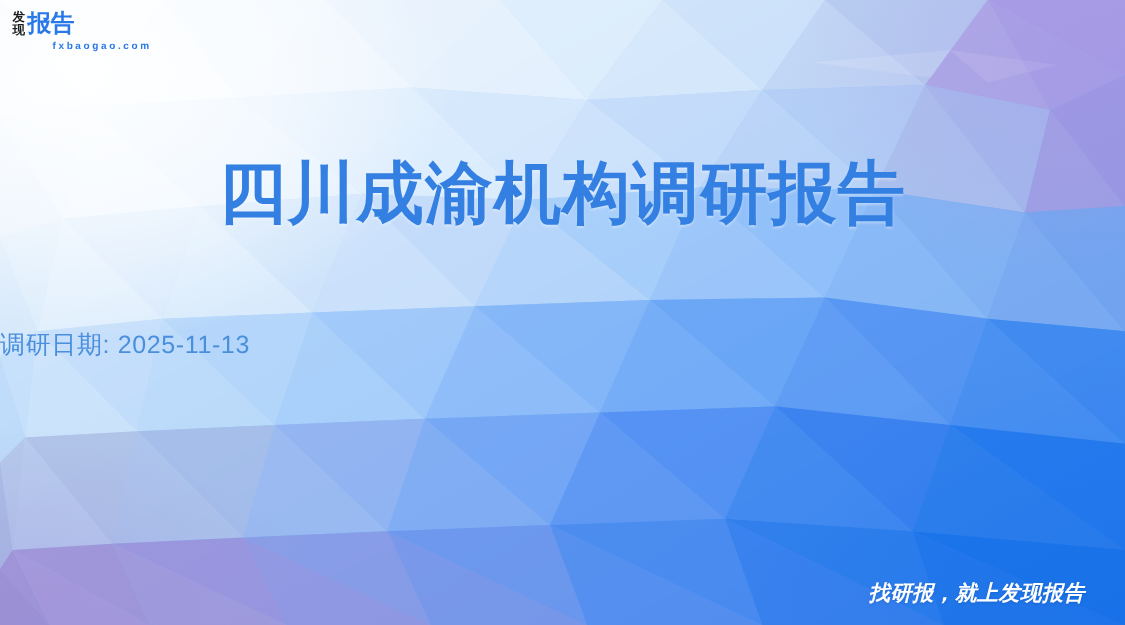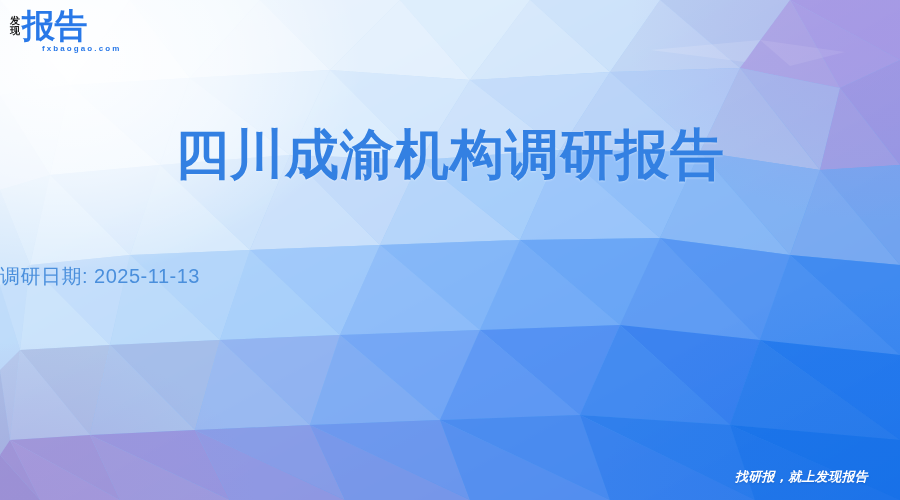--- a/index.html
+++ b/index.html
@@ -57,21 +57,21 @@
     padding-top: 1px;
   }
   .logo-stack span {
     font-size: 10px;
     font-weight: 700;
     color: #1b1b1b;
     letter-spacing: 0;
     font-family: "DejaVu Sans", "Liberation Sans", sans-serif;
   }
   .logo-main {
-    font-size: 33px;
+    font-size: 19px;
     font-weight: 900;
     color: #2878e8;
     letter-spacing: -0.5px;
     line-height: 1;
     font-family: "DejaVu Sans", "Liberation Sans", sans-serif;
     text-align: right;
   }
   .logo-domain {
     margin-top: 2px;
     font-size: 8px;
@@ -119,21 +119,21 @@
     letter-spacing: 0.5px;
     line-height: 1.2;
     font-family: "Liberation Sans", "DejaVu Sans", sans-serif;
   }
 
   
   #tagline {
     position: absolute;
     right: 32px;
     bottom: 14px;
-    font-size: 13px;
+    font-size: 17px;
     font-weight: 700;
     font-style: italic;
     color: #ffffff;
     letter-spacing: 0.3px;
     z-index: 5;
     font-family: "DejaVu Sans", "Liberation Sans", sans-serif;
     text-shadow: 0 1px 2px rgba(10,60,140,0.25);
   }
 </style>
 </head>

